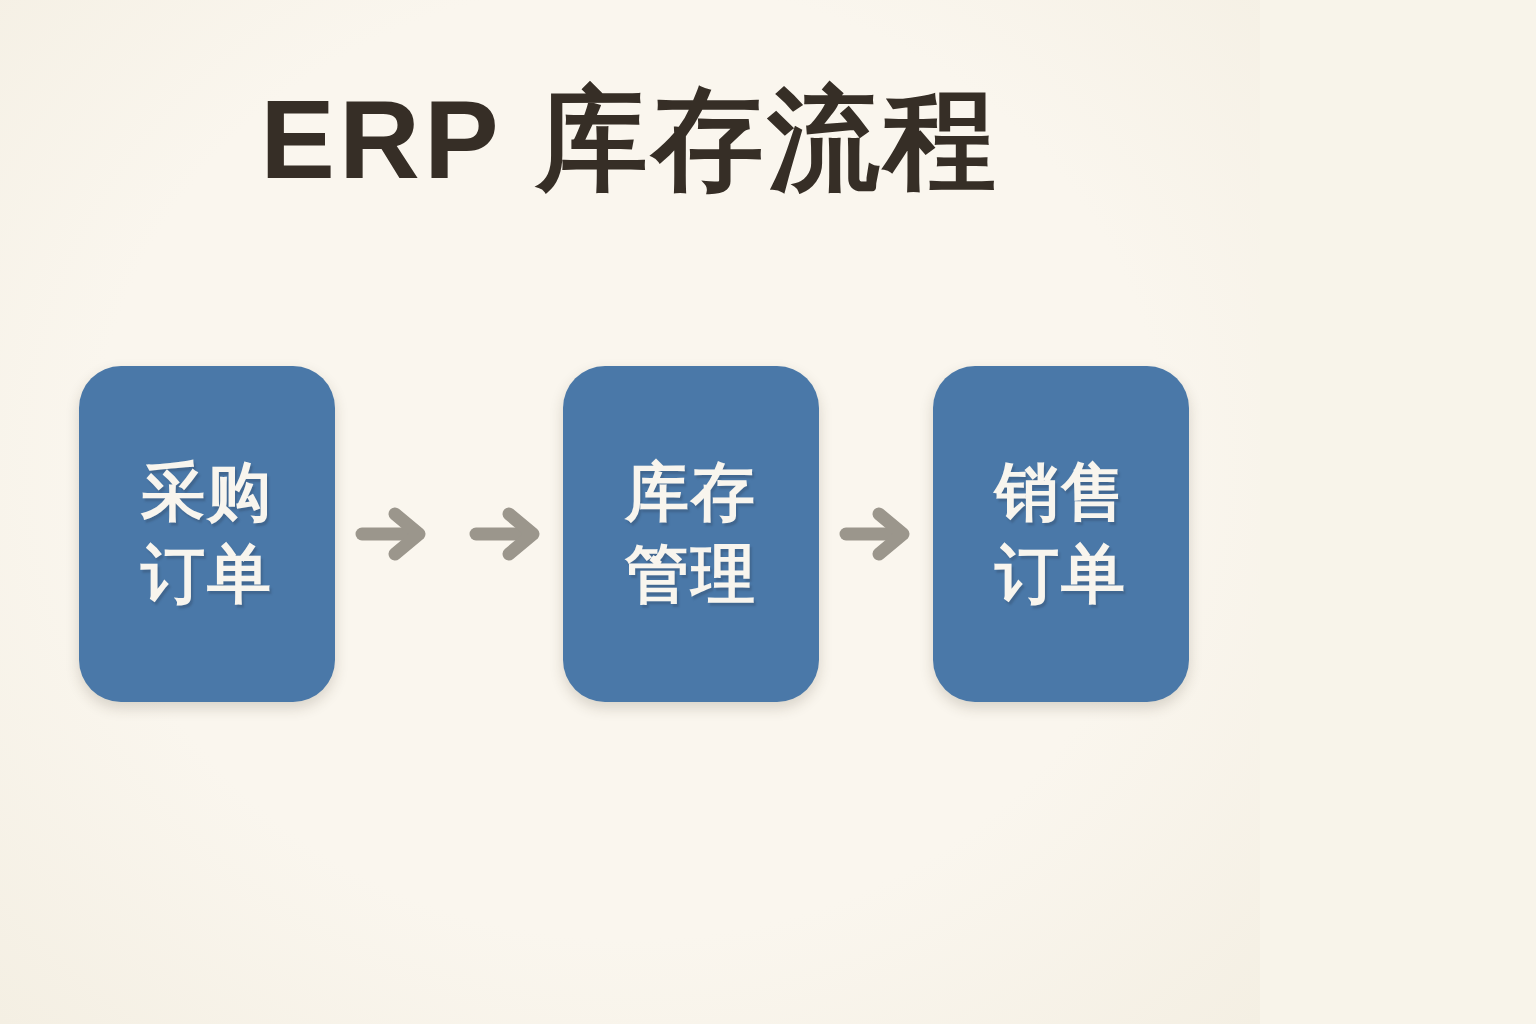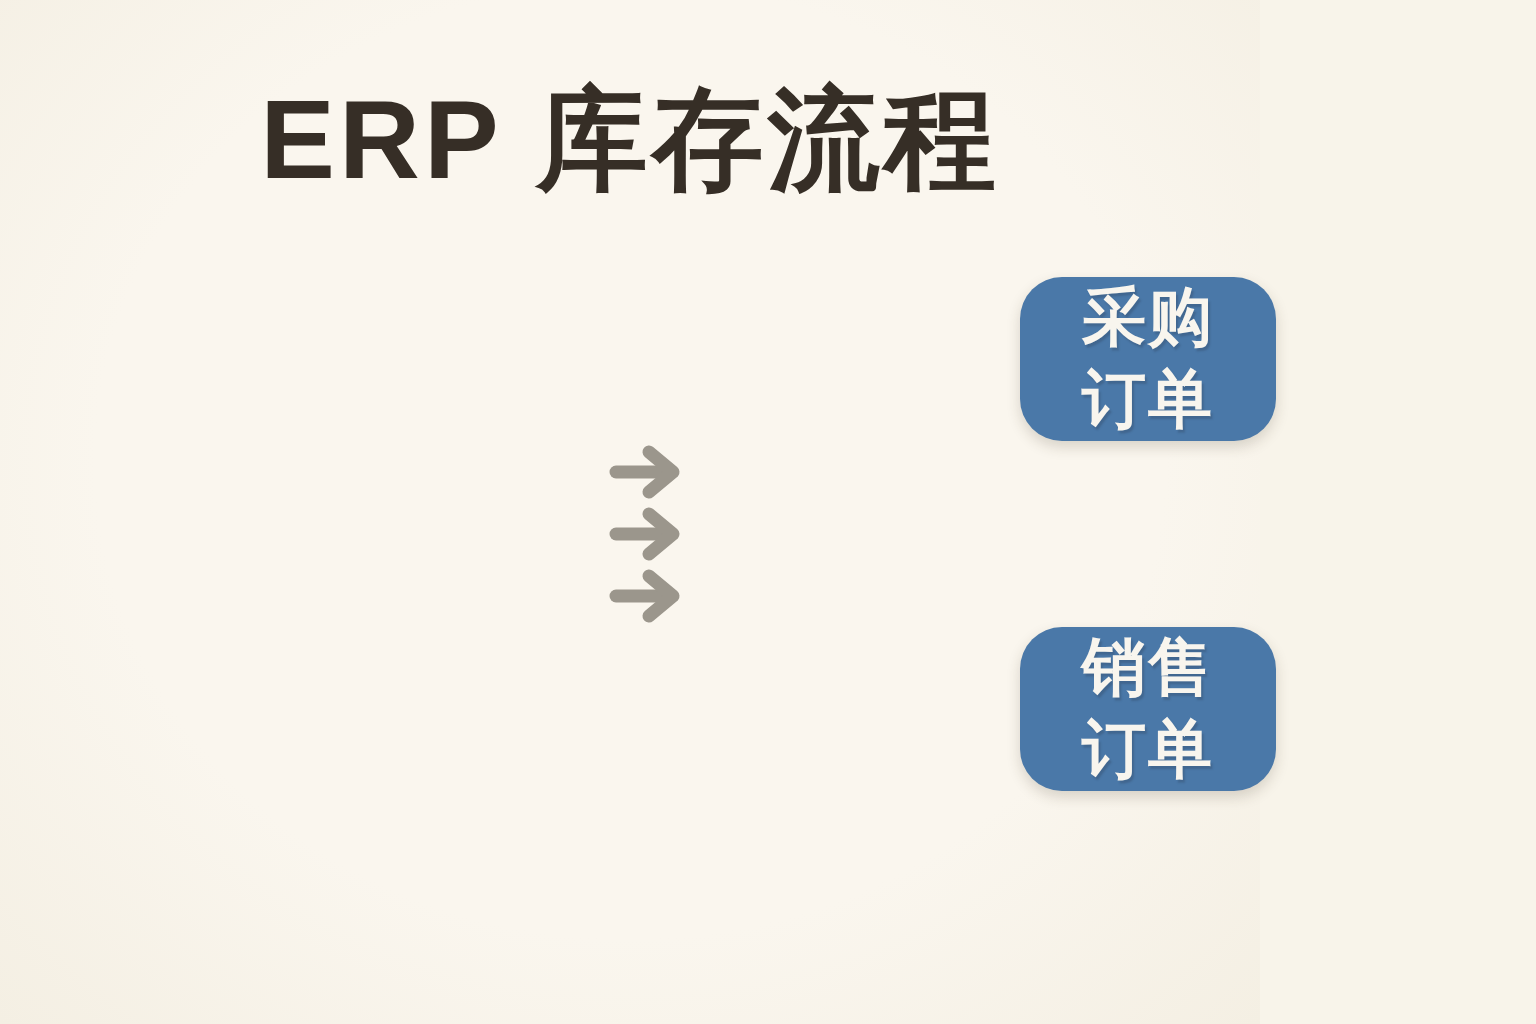--- a/index.html
+++ b/index.html
@@ -29,27 +29,26 @@
     font-size: 112px;
     font-weight: 800;
     letter-spacing: 4px;
     color: #362e26;
     line-height: 1.1;
     white-space: nowrap;
   }
   .flow-row {
     position: absolute;
     top: 366px;
-    left: 16px;
+    left: 4px;
     width: 100%;
     height: 336px;
     display: flex;
     justify-content: center;
-    align-items: flex-end;
-    flex-direction: column;
+    align-items: center;
   }
   .flow-step {
     width: 256px;
     height: 336px;
     background: #4a78a8;
     border-radius: 42px;
     display: flex;
     align-items: center;
     justify-content: center;
     box-shadow: 0 6px 14px rgba(60, 50, 35, 0.18);
@@ -98,20 +97,24 @@
     </div>
 
 
     <div class="flow-connector">
       <svg class="arrow-icon" width="74" height="62" viewBox="0 0 74 62" fill="none" xmlns="http://www.w3.org/2000/svg">
         <path d="M7 31 H48" stroke="#9b968c" stroke-width="13" stroke-linecap="round"></path>
         <path d="M40 11 L64 31 L40 51" stroke="#9b968c" stroke-width="13" stroke-linecap="round" stroke-linejoin="round" fill="none"></path>
       </svg>
     </div>
 
+    <div class="flow-step">
+      <span class="step-label">库存
+管理</span>
+    </div>
 
     <div class="flow-connector">
       <svg class="arrow-icon" width="74" height="62" viewBox="0 0 74 62" fill="none" xmlns="http://www.w3.org/2000/svg">
         <path d="M7 31 H48" stroke="#9b968c" stroke-width="13" stroke-linecap="round"></path>
         <path d="M40 11 L64 31 L40 51" stroke="#9b968c" stroke-width="13" stroke-linecap="round" stroke-linejoin="round" fill="none"></path>
       </svg>
     </div>
 
     <div class="flow-step">
       <span class="step-label">销售

